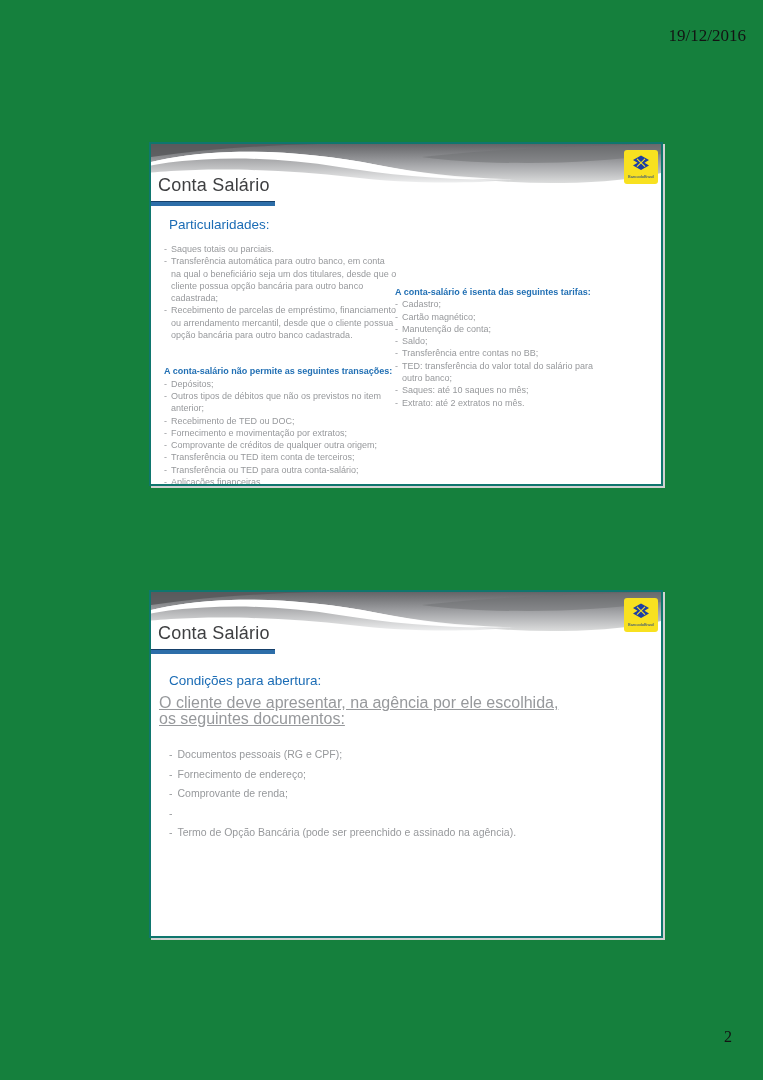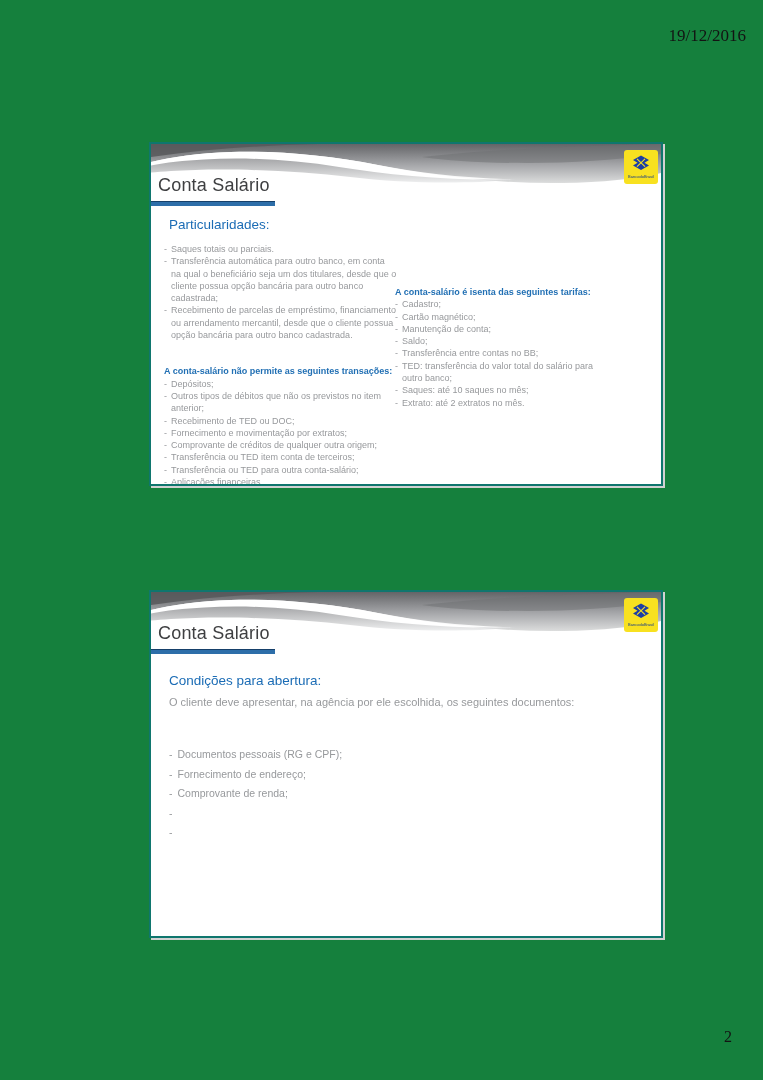--- a/index.html
+++ b/index.html
@@ -39,22 +39,22 @@
   .slide2 .s-heading{top:81px;}
   .col{position:absolute;font-size:9px;line-height:12.3px;color:#97999c;}
   .left-col{left:13px;top:99px;width:233px;}
   .right-col{left:244px;top:142px;width:218px;}
   .sec-header{color:#2270b4;font-weight:bold;}
   .sec2{margin-top:24px;}
   .bullets{margin:0;padding:0;list-style:none;}
   .bullets li{display:flex;gap:4px;}
   .dash{flex:0 0 auto;}
   .intro{
-    position:absolute;left:18px;top:103px;width:420px;
-    font-size:11px;line-height:15.5px;color:#97999c;
+    position:absolute;left:8px;top:103px;width:420px;
+    font-size:16px;line-height:15.5px;color:#97999c;text-decoration:underline;
   }
   .docs{
     position:absolute;left:18px;top:156px;width:432px;margin:0;padding:0;list-style:none;
     font-size:10.5px;line-height:12px;color:#97999c;
   }
   .docs li{display:flex;gap:5px;margin-bottom:7.5px;}
 </style>
 </head>
 <body>
 
@@ -237,18 +237,19 @@
           <span class="dash">-</span>
           <span>Comprovante de renda;</span>
         </li>
 
         <li>
           <span class="dash">-</span>
         </li>
 
         <li>
           <span class="dash">-</span>
+          <span>Termo de Opção Bancária (pode ser preenchido e assinado na agência).</span>
         </li>
       </ul>
   </div>
 
   <div class="pagenum">2</div>
 </div>
 
 </body></html>

